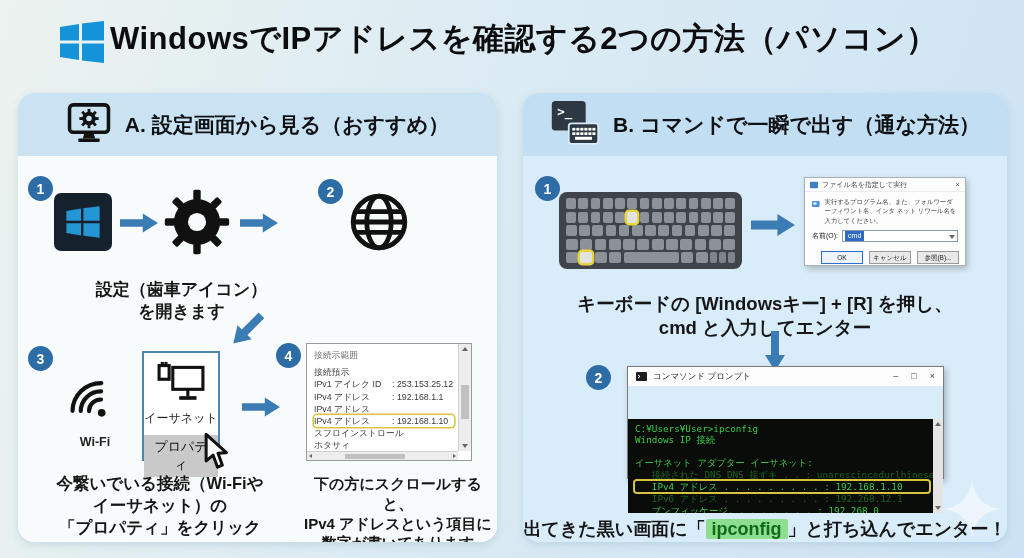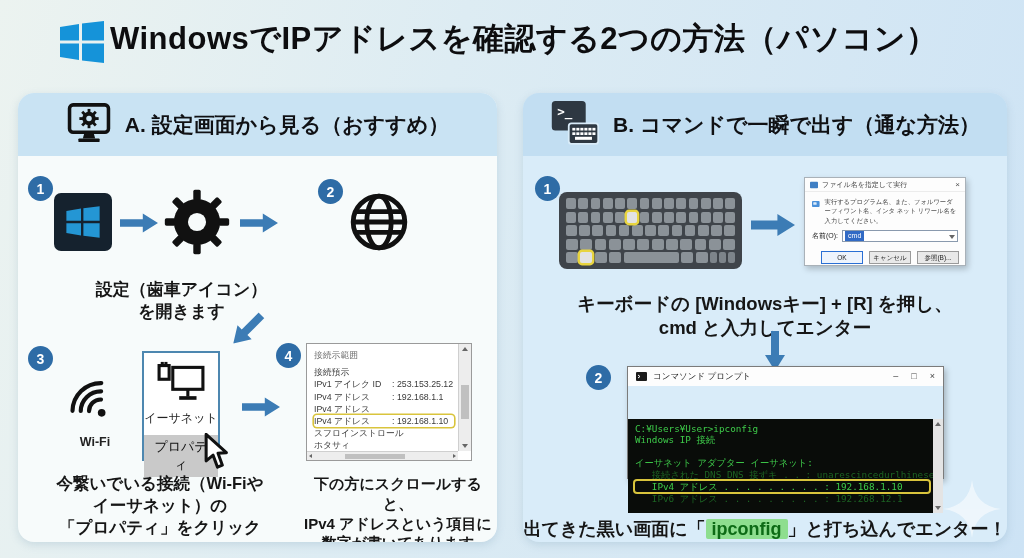--- a/index.html
+++ b/index.html
@@ -451,20 +451,21 @@
       </div>
       <div class="cmd-body">
         <div id="cmd-lines">
             <div class="cline">C:¥Users¥User&gt;ipconfig</div>
             <div class="cline">Windows IP 接続</div>
             <div class="cline">&nbsp;</div>
             <div class="cline">イーサネット アダプター イーサネット:</div>
             <div class="cline dim">   接続された DNS DNS 接ずキ . . : unarescincedurlhinesest:</div>
             <div class="cline chl">   IPv4 アドレス . . . . . . . . . : 192.168.1.10</div>
             <div class="cline dim">   IPv6 アドレス . . . . . . . . . : 192.268.12.1</div>
+            <div class="cline">   プンフィッケージ. . . . . . . . : 192.268.0</div>
           </div>
         <div class="cmd-vscroll">
           <span class="tri tri-up"></span>
           <span class="tri tri-down"></span>
         </div>
       </div>
     </div>
 
     <div class="cap" style="left:0;width:484px;top:402px;font-size:18px;line-height:1.3;">
       <span>出てきた黒い画面に「</span><span class="hl-green">ipconfig</span><span>」と打ち込んでエンター！</span><br>

